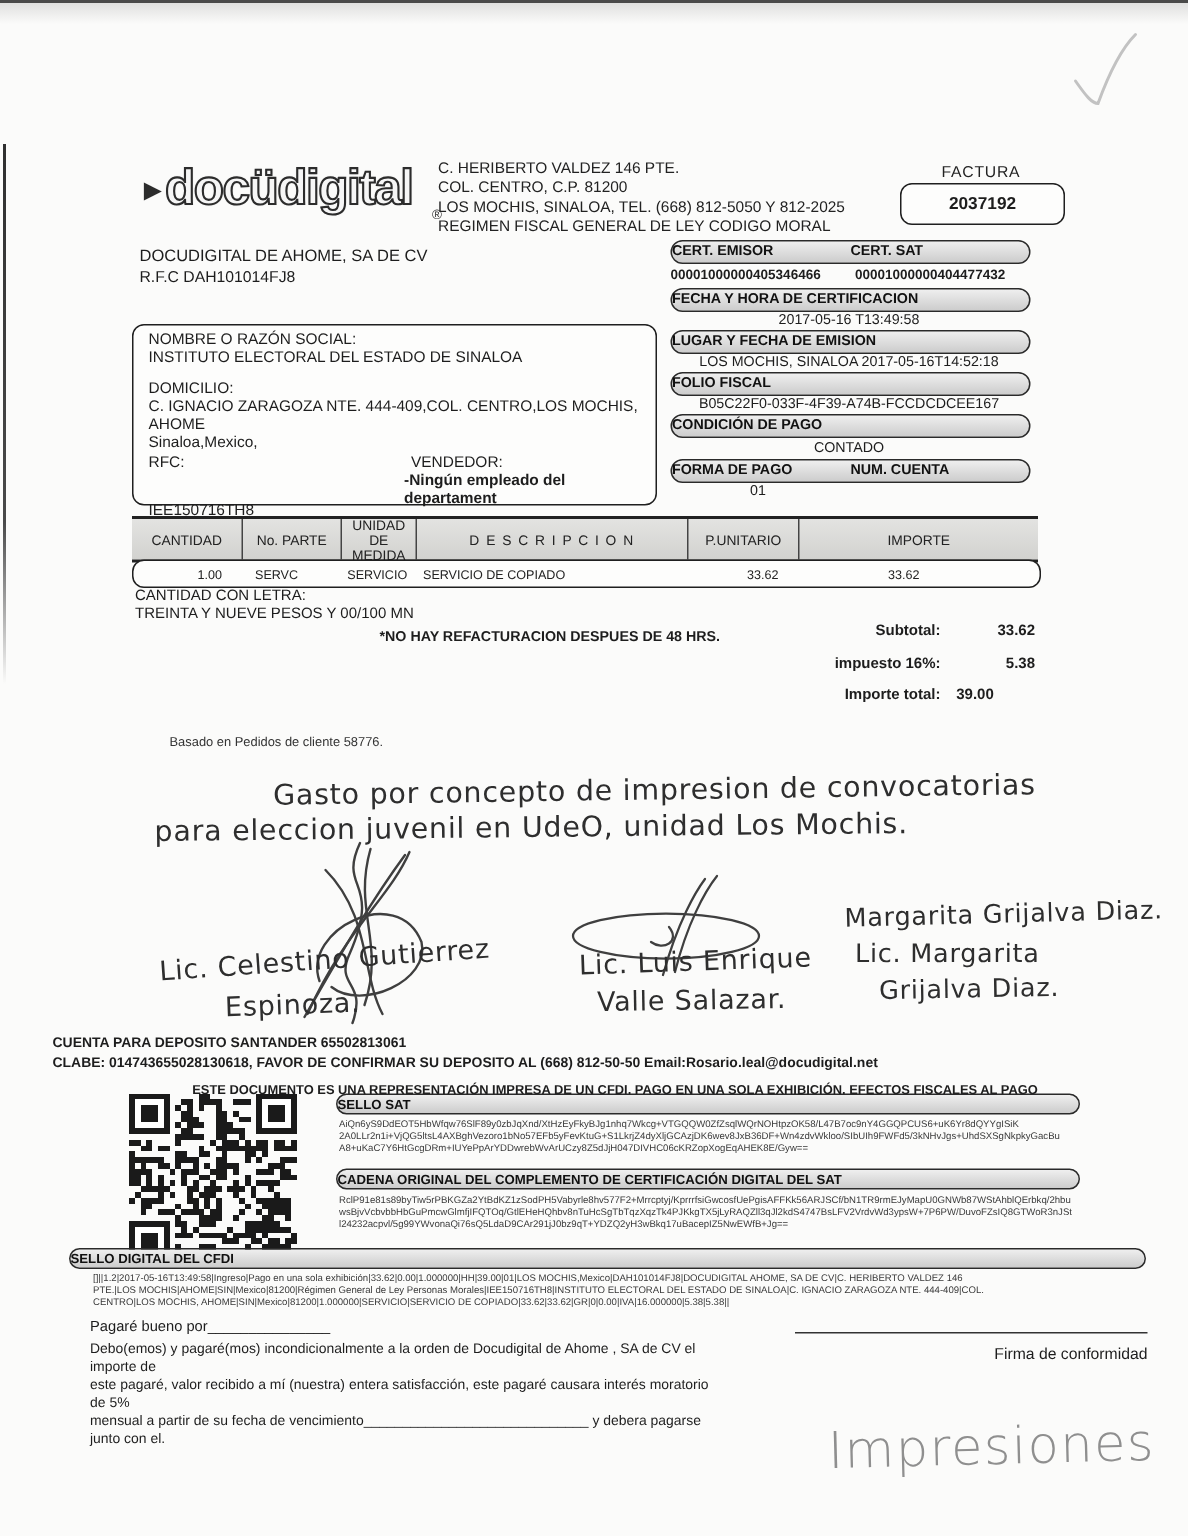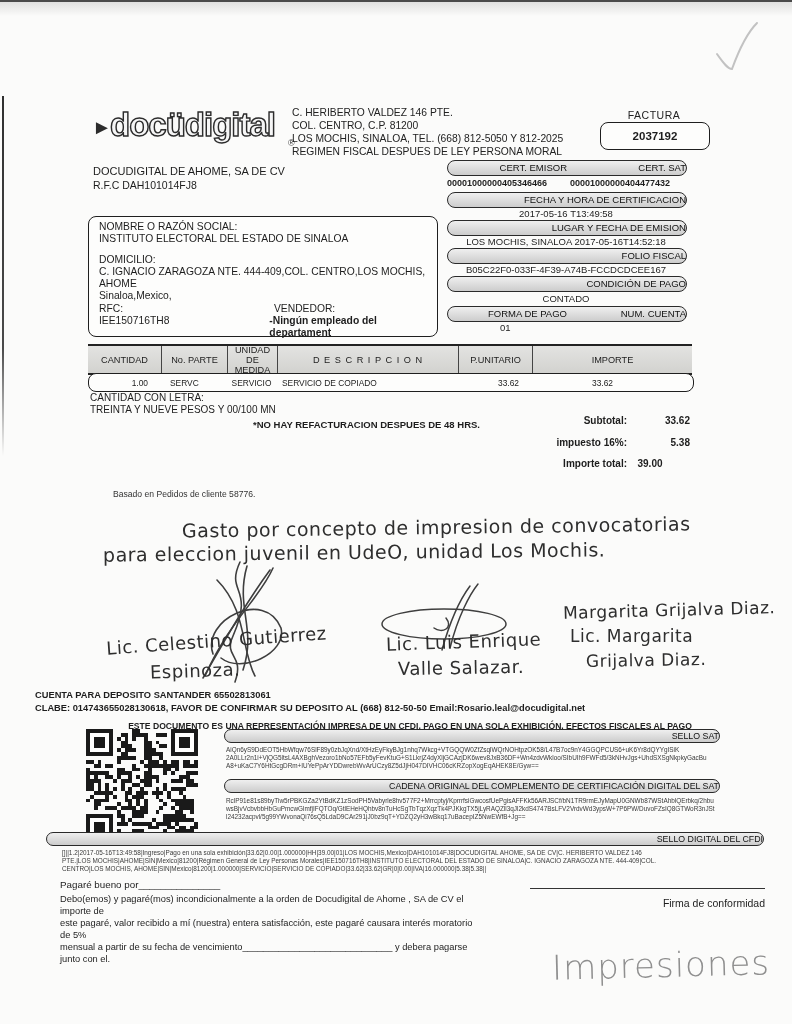--- a/index.html
+++ b/index.html
@@ -1,21 +1,21 @@
 <!DOCTYPE html>
 <html><head>
 <meta charset="utf-8">
 <style>
   html,body{margin:0;padding:0;background:#e9e9e9;}
   .page{position:relative;width:792px;height:1024px;background:#fbfbfa;
         font-family:"Liberation Sans",sans-serif;color:#1d1d1d;overflow:hidden;}
   .abs{position:absolute;}
   .pill{border:1.5px solid #2a2a2a;border-radius:9px;
         background:linear-gradient(180deg,#efefef,#cccccc);
-        font-weight:normal;text-align:right;font-size:9.5px;line-height:13px;color:#111;}
+        font-weight:bold;text-align:left;font-size:9.5px;line-height:13px;color:#111;}
   .rbox{border:1.6px solid #1f1f1f;border-radius:8px;background:#fdfdfc;}
   .hw{font-family:"DejaVu Sans",sans-serif;color:#2e2e2e;letter-spacing:.5px;}
   .tiny{font-size:6.4px;line-height:8.2px;color:#3a3a3a;word-break:break-all;}
   .b{font-weight:bold;}
   .logo-text{font-size:33px;font-weight:bold;letter-spacing:-1px;color:#f6f6f6;
              -webkit-text-stroke:1.4px #2c2c2c;text-shadow:0 0 1px #555;}
   .pillcells{display:flex;}
   .pillcells span{flex:1;}
   .thead{display:flex;border-top:2px solid #222;border-bottom:2px solid #222;
          background:linear-gradient(180deg,#e3e3e1,#d2d2cf);height:27px;}
@@ -47,21 +47,21 @@
   <div class="abs" style="left:92px;top:100px;width:210px;height:62px;">
     <span class="abs" style="left:0;top:16px;font-size:20px;color:#2c2c2c;">►</span>
     <span class="abs logo-text" style="left:18px;top:6px;">docüdigital</span>
     <span class="abs" style="left:196px;top:38px;font-size:9px;color:#333;">®</span>
   </div>
 
   <div class="abs" style="left:292px;top:106px;width:300px;font-size:10.3px;line-height:13px;color:#222;">
     <div>C. HERIBERTO VALDEZ 146 PTE.</div>
     <div>COL. CENTRO, C.P. 81200</div>
     <div>LOS MOCHIS, SINALOA, TEL. (668) 812-5050 Y 812-2025</div>
-    <div>REGIMEN FISCAL DESPUES DE LEY PERSONA MORAL</div>
+    <div>REGIMEN FISCAL GENERAL DE LEY CODIGO MORAL</div>
   </div>
 
   <div class="abs" style="left:598px;top:109px;width:112px;text-align:center;font-size:10.5px;letter-spacing:.5px;color:#222;">FACTURA</div>
   <div class="abs rbox" style="left:600px;top:122px;width:108px;height:26px;text-align:center;line-height:26px;font-weight:bold;font-size:11.5px;">2037192</div>
 
   <div class="abs" style="left:93px;top:165px;font-size:11px;">DOCUDIGITAL DE AHOME, SA DE CV</div>
   <div class="abs" style="left:93px;top:179px;font-size:10.5px;">R.F.C DAH101014FJ8</div>
 
   <div class="abs pill pillcells" style="left:447px;top:160px;width:238px;height:14px;">
     <span>CERT. EMISOR</span>
@@ -77,21 +77,21 @@
     <div style="height:9px;"></div>
     <div>DOMICILIO:</div>
     <div>C. IGNACIO ZARAGOZA NTE. 444-409,COL. CENTRO,LOS MOCHIS,</div>
     <div>AHOME</div>
     <div>Sinaloa,Mexico,</div>
     <div style="display:flex;">
       <span style="width:175px;">RFC:</span>
       <span>VENDEDOR:</span>
     </div>
     <div style="display:flex;">
-      <span style="width:175px;">IEE150716TH8</span>
+      <span style="width:175px;margin-top:20px;">IEE150716TH8</span>
       <span class="b">-Ningún empleado del departament</span>
     </div>
   </div>
 
   <div class="abs pill" style="left:447px;top:192px;width:238px;height:14px;">FECHA Y HORA DE CERTIFICACION</div>
   <div class="abs" style="left:447px;top:208px;width:238px;text-align:center;font-size:9.5px;">2017-05-16 T13:49:58</div>
 
   <div class="abs pill" style="left:447px;top:220px;width:238px;height:14px;">LUGAR Y FECHA DE EMISION</div>
   <div class="abs" style="left:447px;top:236px;width:238px;text-align:center;font-size:9.5px;">LOS MOCHIS, SINALOA 2017-05-16T14:52:18</div>
 

